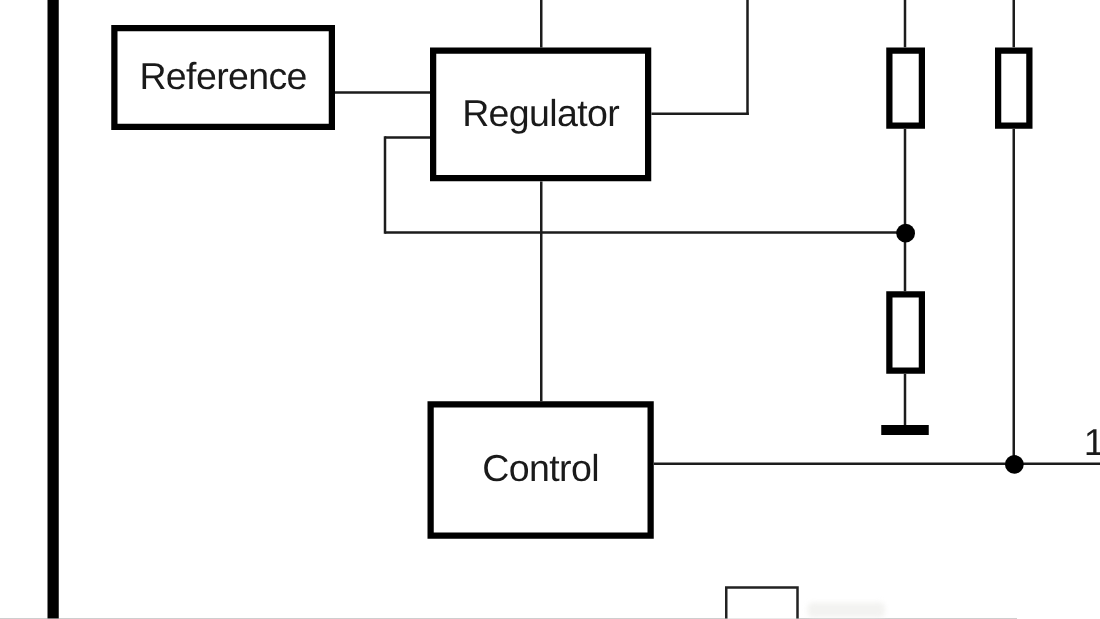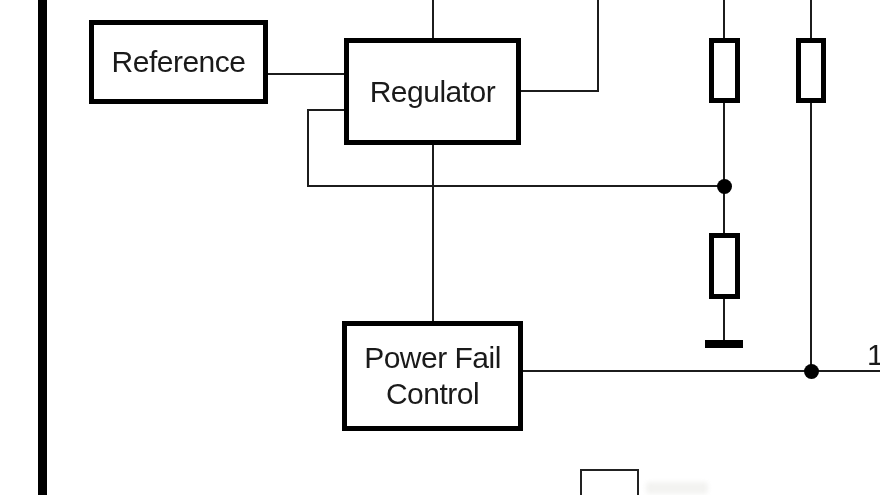--- a/index.html
+++ b/index.html
@@ -89,21 +89,20 @@
 
   <div class="block" style="left:89px;top:20px;width:179px;height:84px;">
     <span>Reference</span>
   </div>
 
   <div class="block" style="left:344px;top:38px;width:177px;height:107px;">
     <span>Regulator</span>
   </div>
 
   <div class="block" style="left:342px;top:321px;width:181px;height:110px;">
-    <span>Power Fail</span>
     <span>Control</span>
   </div>
 
   <div class="pin-label" style="left:867px;top:338px;">1</div>
 
   <div class="partial-box" style="left:580px;top:469px;width:59px;height:40px;"></div>
 
   <div class="smudge" style="left:646px;top:482px;width:62px;height:12px;"></div>
 
 </div>

